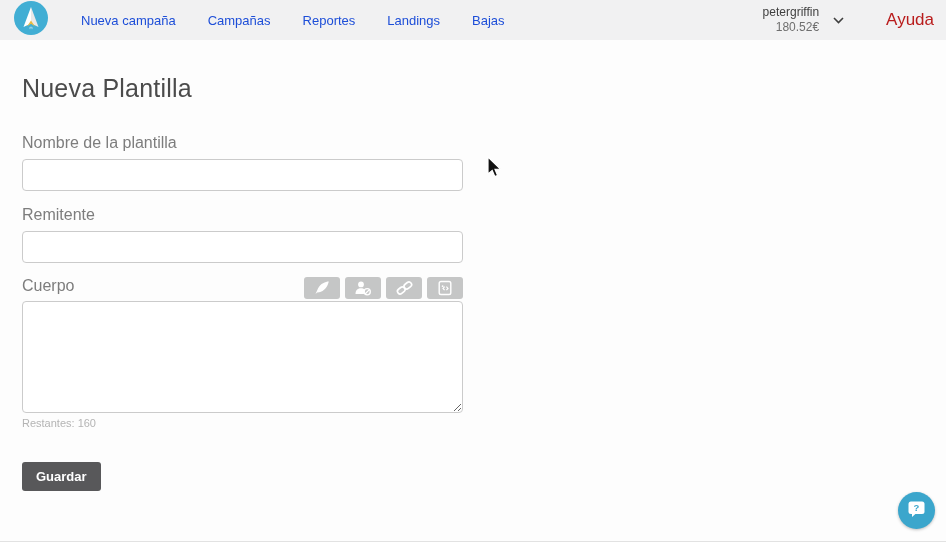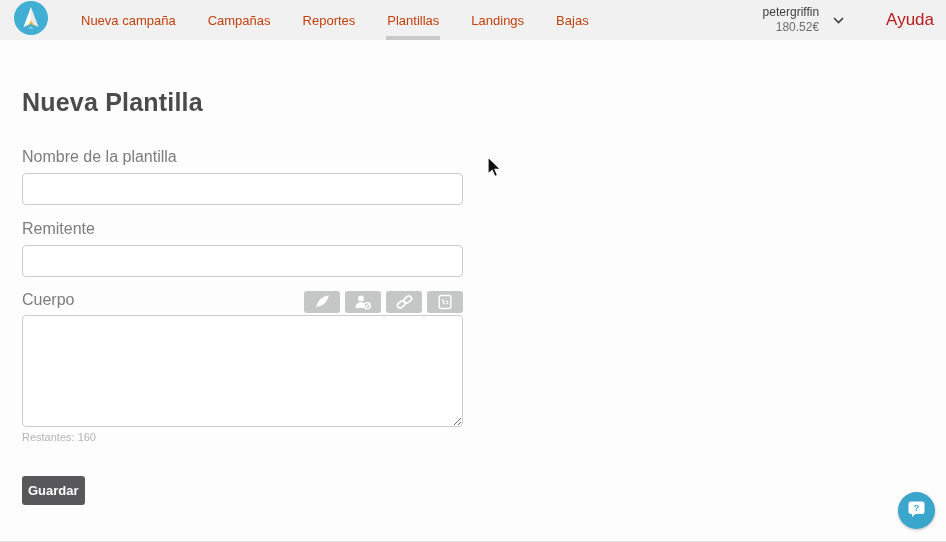--- a/index.html
+++ b/index.html
@@ -26,21 +26,21 @@
     align-self: flex-start;
     cursor: pointer;
     flex: 0 0 auto;
   }
   .nav-items { display: flex; align-items: stretch; margin-left: 32px; }
   .nav-item {
     display: flex; align-items: center;
     padding: 0 1px;
     margin-right: 30px;
     font-size: 13px;
-    color: #c2410c;
+    color: #1d4ed8;
     text-decoration: none;
     cursor: pointer;
     border-bottom: 4px solid transparent;
     padding-top: 4px;
   }
   .nav-item.active { border-bottom-color: #c9c9c9; }
   .nav-right {
     margin-left: auto;
     display: flex;
     align-items: center;
@@ -56,23 +56,23 @@
     margin-left: 36px;
     font-size: 17px;
     color: #b91c1c;
     text-decoration: none;
     cursor: pointer;
   }
 
   
   main { padding-left: 22px; }
   h1.page-title {
-    margin-top: 48px;
+    margin-top: 34px;
     font-size: 25px;
-    font-weight: 700;
+    font-weight: 400;
     color: #4b4b4b;
     letter-spacing: 0.2px;
   }
   .form { width: 441px; margin-top: 31px; }
   .field-label {
     display: block;
     font-size: 16px;
     color: #7d7d7d;
     margin-bottom: 7px;
   }
@@ -128,21 +128,21 @@
   }
   .save-button {
     margin-top: 33px;
     background: #58585a;
     color: #fff;
     border: none;
     border-radius: 3px;
     font-family: "Liberation Sans", sans-serif;
     font-size: 13px;
     font-weight: 700;
-    padding: 7px 6px;
+    padding: 7px 14px;
     cursor: pointer;
   }
 
   
   .chat-fab {
     position: absolute;
     right: 11px; bottom: 12px;
     width: 37px; height: 37px;
     border-radius: 50%;
     background: #3ba6cc;
@@ -173,21 +173,20 @@
       <polygon points="13,25.5 17,19.5 21,25.5 17,22.8" fill="#e8b93e"></polygon>
       <polygon points="15.2,27 16.2,25.5 17,26.2 16,28.5" fill="#9fd6ea"></polygon>
       <polygon points="18.8,27 17.8,25.5 17,26.2 18,28.5" fill="#9fd6ea"></polygon>
     </svg>
   </div>
 
   <nav class="nav-items">
     <a class="nav-item">Nueva campaña</a>
     <a class="nav-item">Campañas</a>
     <a class="nav-item">Reportes</a>
-    <a class="nav-item active">Plantillas</a>
     <a class="nav-item">Landings</a>
     <a class="nav-item">Bajas</a>
   </nav>
 
   <div class="nav-right">
     <div class="user-menu">
       <div class="user-text">
         <div class="user-name">petergriffin</div>
         <div class="user-balance">180.52€</div>
       </div>

